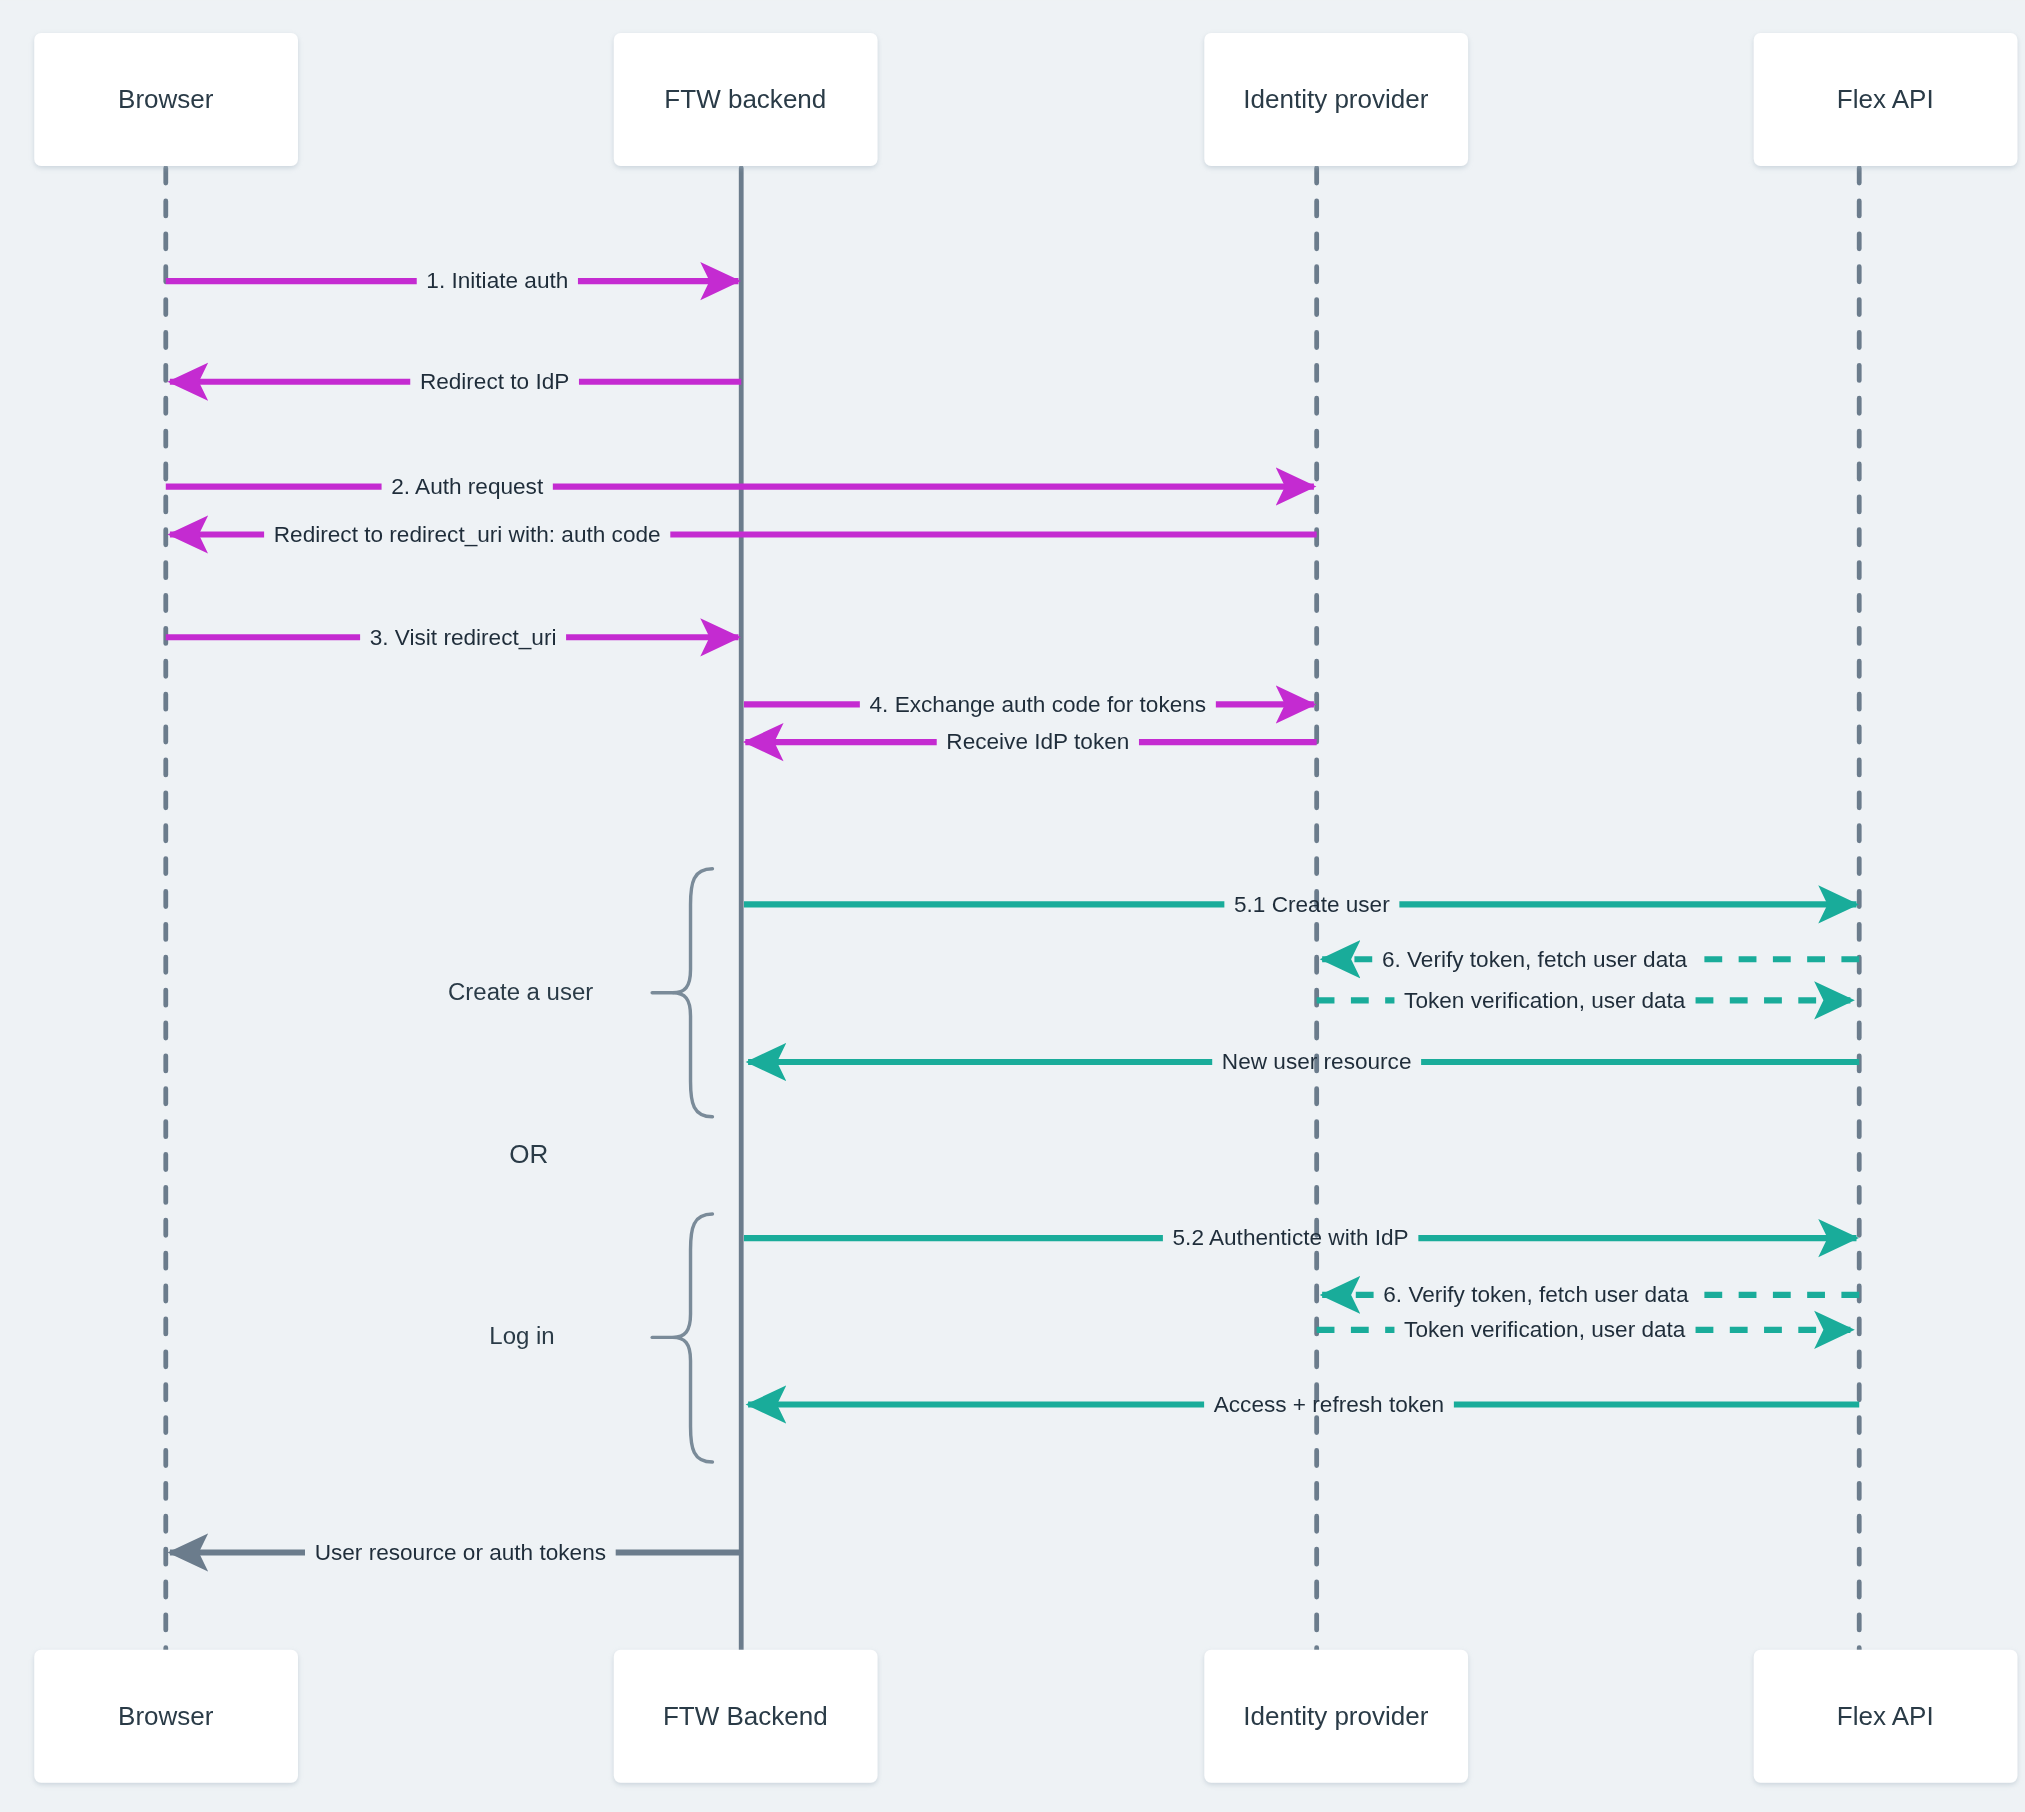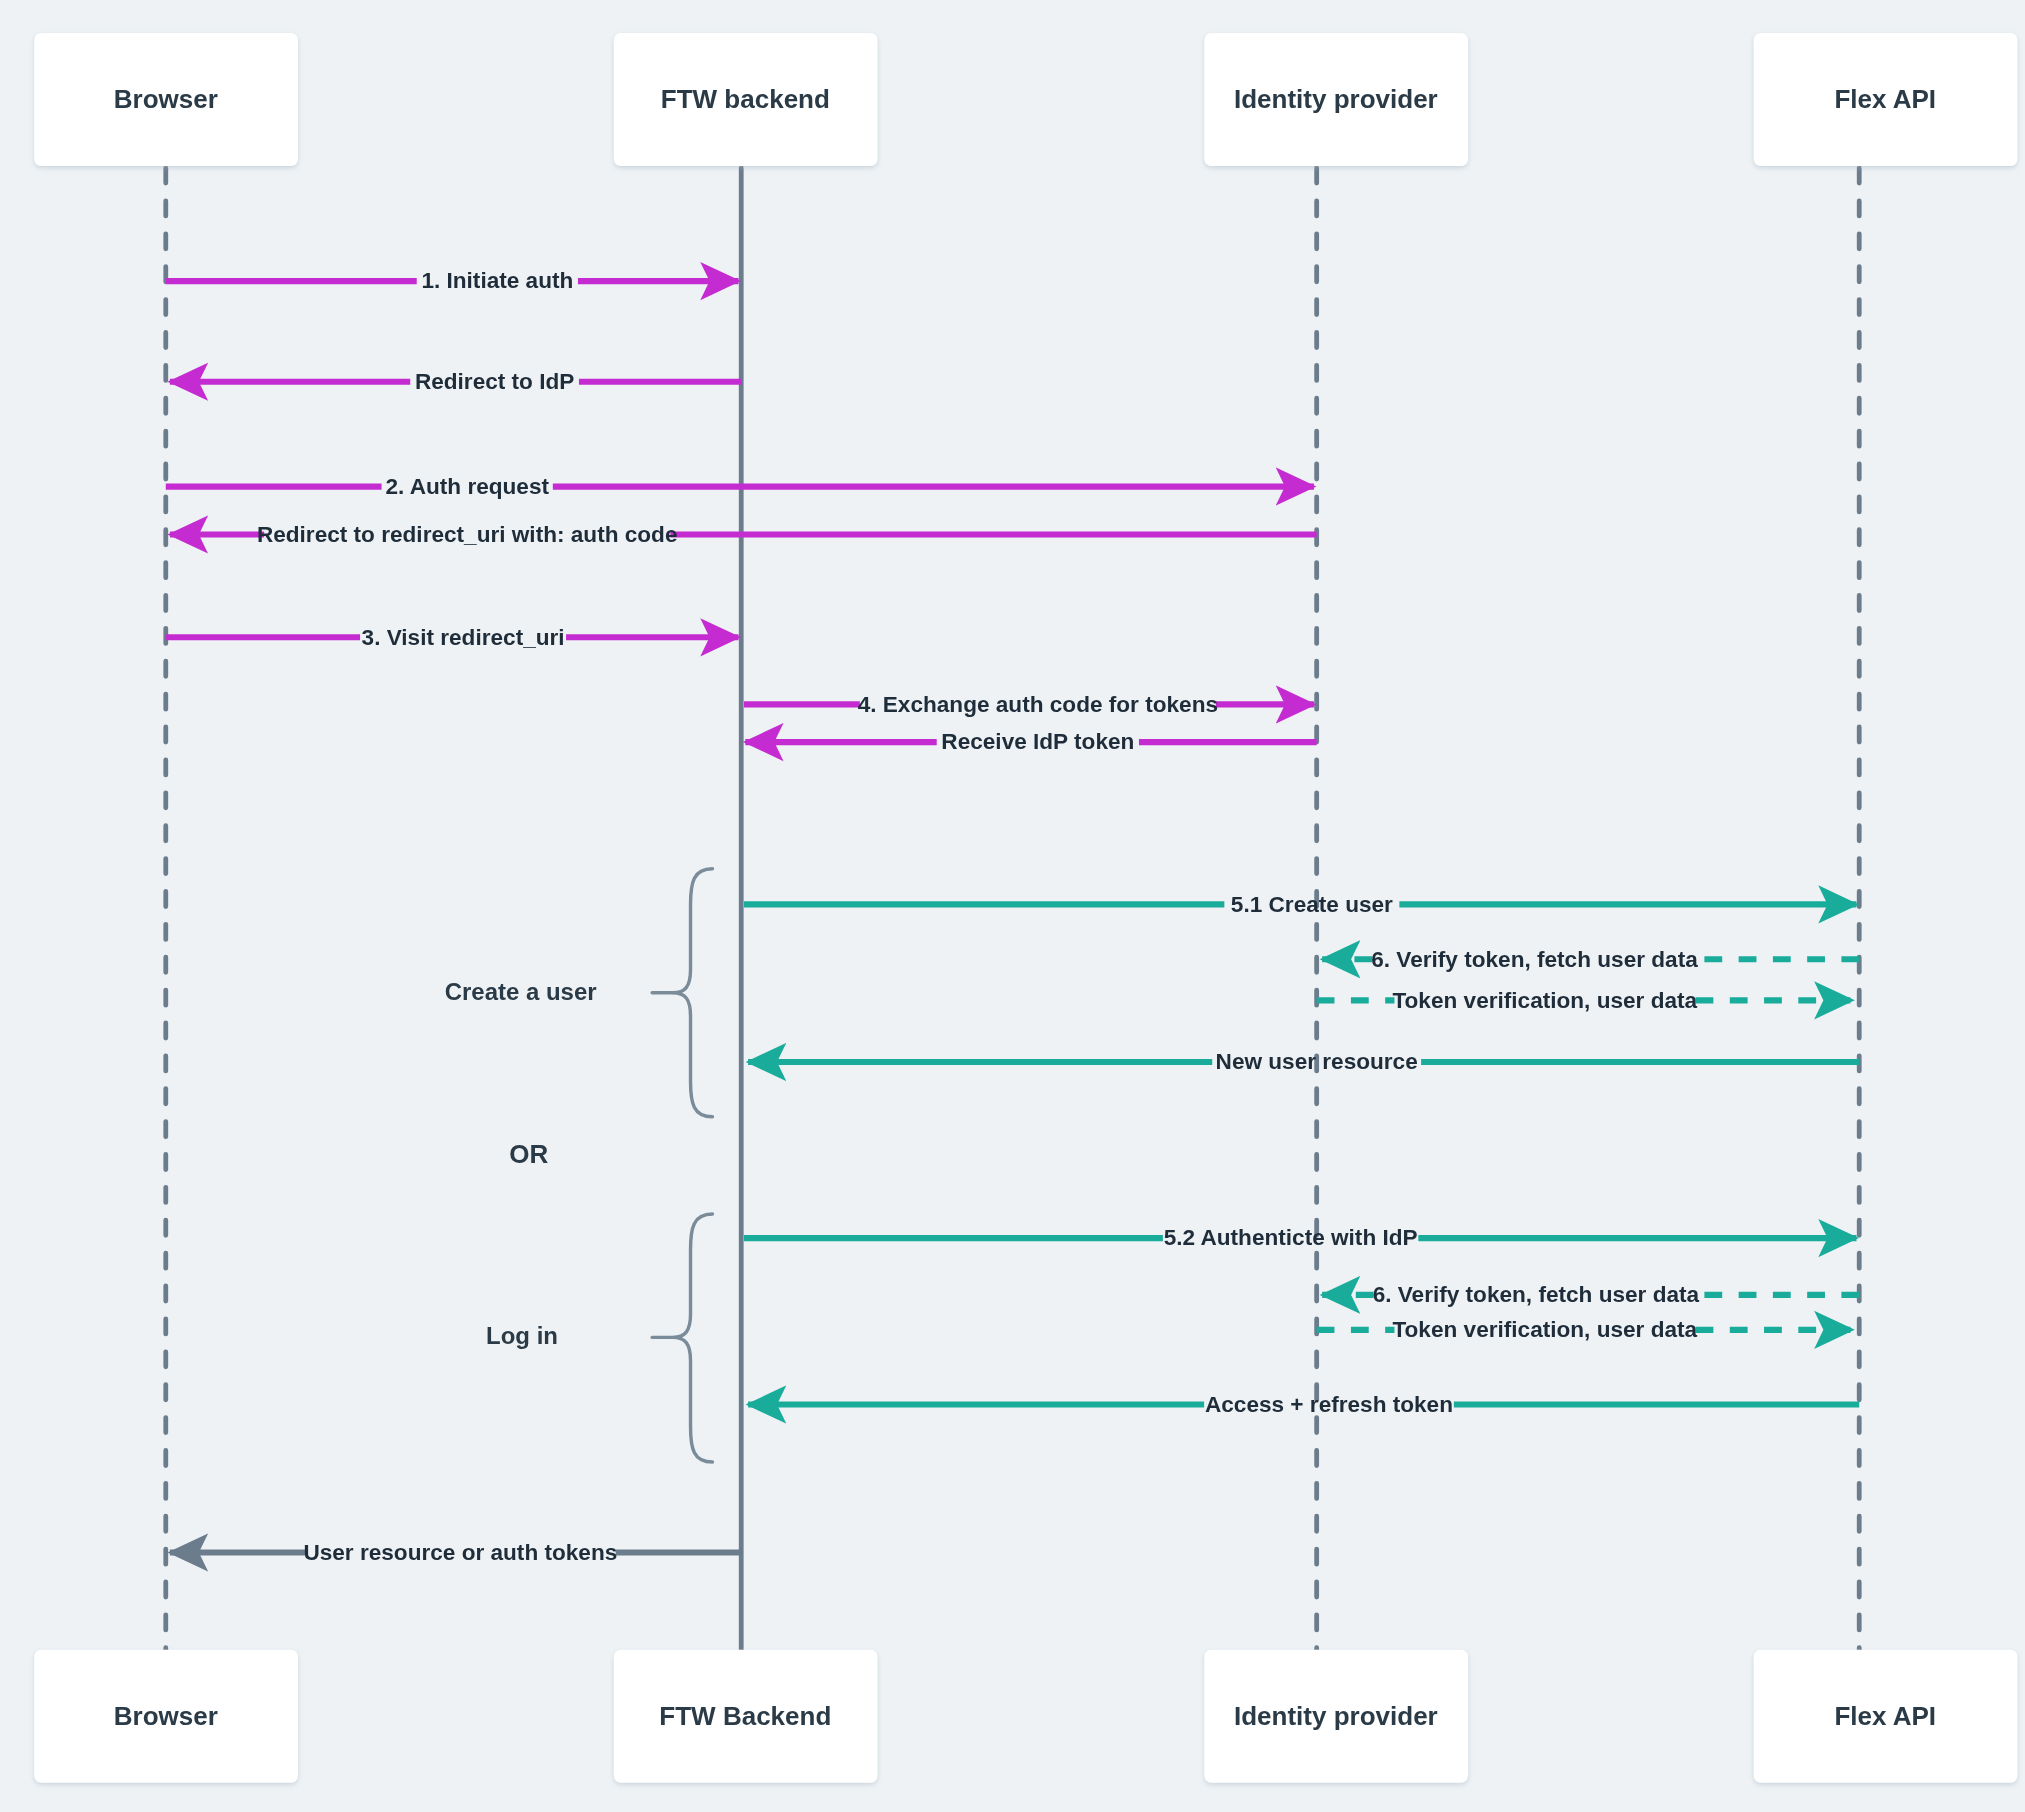--- a/index.html
+++ b/index.html
@@ -11,21 +11,20 @@
     width: 2025px;
     height: 1813px;
     font-family: "Liberation Sans", sans-serif;
     overflow: hidden;
   }
   #diagram-root {
     position: relative;
     width: 2025px;
     height: 1813px;
     background: #eef2f5;
-    font-weight: bold;
   }
   svg#seq {
     display: block;
     width: 2025px;
     height: 1813px;
   }
   .participant-box {
     fill: #ffffff;
     rx: 10;
     ry: 10;

